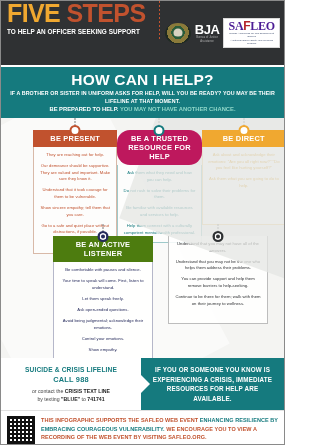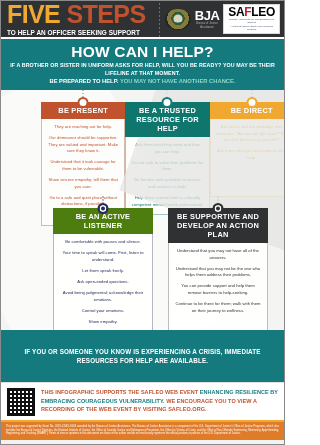--- a/index.html
+++ b/index.html
@@ -13,24 +13,23 @@
     position: relative;
     width: 285px; height: 445px;
     background: #f2f2f0;
     border: 1px solid #8a8a8a;
     overflow: hidden;
   }
 
   
   .header {
     position: relative;
-    height: 36px;
+    height: 64px;
     background: #2f3133;
     display: flex;
-    align-items: center;
     padding: 0 4px 0 6px;
   }
   .header-left { flex: 0 0 auto; width: 150px; }
   .hl-five {
     font-size: 25px; font-weight: bold; letter-spacing: -0.6px;
     line-height: 25px; white-space: nowrap;
   }
   .w-five { color: #f0a830; }
   .w-steps { color: #c1522e; }
   .hl-sub {
@@ -61,21 +60,21 @@
   .logo-bja-sub {
     color: #b9b9b9; font-size: 2.6px; line-height: 4px; letter-spacing: 0.1px;
   }
   .logo-safleo {
     background: #ffffff; padding: 1px 3px 1.5px; text-align: center;
     border: 1px solid #d9d9d9;
   }
   .logo-safleo-main {
     font-size: 12px; font-weight: bold; line-height: 12px; letter-spacing: -0.3px;
   }
-  .sa-dark { color: #000000; }
+  .sa-dark { color: #4c1d95; font-family: Liberation Serif, serif; }
   .sa-red  { color: #b4232a; }
   .logo-safleo-sub {
     font-size: 2.4px; line-height: 3.4px; color: #3a4a6b; letter-spacing: 0.05px;
   }
 
   
   .banner {
     background: #157a7e; border-top: 2px solid #ffffff;
     padding: 4px 6px 5px; text-align: center;
   }
@@ -101,21 +100,21 @@
     width: 200px; height: 300px; background: #ffffff;
     transform: rotate(-28deg); opacity: 0.55;
   }
   .steps-area::after {
     content:""; position: absolute; right: -60px; top: -40px;
     width: 200px; height: 180px; background: #e4e6e3;
     transform: rotate(20deg); opacity: 0.75;
   }
 
   .row { position: absolute; display: flex; }
-  .row1 { top: 12px; left: 16px; width: 277px; justify-content: space-between; padding-left: 24px; }
+  .row1 { top: 12px; left: 8px; width: 277px; justify-content: space-between; padding-left: 24px; }
   .row2 { top: 118px; left: 52px; width: 215px; justify-content: space-between; }
 
   .card { position: relative; width: 88px; }
   .card.wide { width: 100px; }
 
   .connector {
     position: absolute; left: 50%; top: -12px; width: 1px; height: 12px;
     transform: translateX(-50%);
     background: repeating-linear-gradient(to bottom,#7a7a7a 0 1.5px,transparent 1.5px 3px);
   }
@@ -128,21 +127,21 @@
   .dot.amber  { border-color: #f0a830; }
   .dot.navy   { border-color: #262b5c; background:#262b5c; box-shadow: inset 0 0 0 1.5px #ffffff; }
   .dot.dark   { border-color: #2f3133; background:#2f3133; box-shadow: inset 0 0 0 1.5px #ffffff; }
 
   .card-head {
     position: relative; z-index: 2; padding: 4px 3px 4px;
     text-align: center; color: #ffffff;
     font-size: 7.4px; font-weight: bold; letter-spacing: 0.25px; line-height: 9px;
   }
   .h-red   { background: #c1522e; }
-  .h-teal  { background: #0f766e; }
+  .h-teal  { background: #be185d; border-radius: 13px; }
   .h-amber { background: #f0a830; }
   .h-navy  { background: #4d7c0f; }
   .h-dark  { background: #2f3133; }
 
   .card-body {
     padding: 5px 5px 6px; text-align: center;
     font-size: 4.2px; line-height: 6.6px; letter-spacing: 0.02px;
     background: rgba(255,255,255,0.55);
     border: 1px solid transparent; border-top: none;
     min-height: 78px;
@@ -308,33 +307,40 @@
           <p>Ask open-ended questions.</p>
           <p>Avoid being judgmental; acknowledge their emotions.</p>
           <p>Control your emotions.</p>
           <p>Show empathy.</p>
         </div>
       </div>
 
       <div class="card wide">
         <div class="connector"></div>
         <div class="dot dark"></div>
-        <div class="card-head h-dark">BE SUPPORTIVE AND DEVELOP AN ACTION PLAN</div>
         <div class="card-body b-dark">
           <p>Understand that you may not have all of the answers.</p>
           <p>Understand that you may not be the one who helps them address their problems.</p>
           <p>You can provide support and help them remove barriers to help-seeking.</p>
           <p>Continue to be there for them; walk with them on their journey to wellness.</p>
         </div>
       </div>
 
     </div>
   </div>
 
   <div class="crisis-row">
+    <div class="crisis-left">
+      <div class="cl-title">SUICIDE &amp; CRISIS LIFELINE</div>
+      <div class="cl-call">CALL 988</div>
+      <div class="cl-text">
+        <span>or contact the </span><b>CRISIS TEXT LINE</b><br>
+        <span>by texting </span><b>"BLUE"</b><span> to </span><b>741741</b>
+      </div>
+    </div>
     <div class="crisis-right">
       <div class="cr-text">IF YOU OR SOMEONE YOU KNOW IS EXPERIENCING A CRISIS, IMMEDIATE RESOURCES FOR HELP ARE AVAILABLE.</div>
     </div>
   </div>
 
   <div class="footer">
     <div class="qr"></div>
     <div class="footer-text">
       <span>THIS INFOGRAPHIC SUPPORTS THE SAFLEO WEB EVENT </span><span class="teal">ENHANCING RESILIENCE BY EMBRACING COURAGEOUS VULNERABILITY.</span><span> WE ENCOURAGE YOU TO VIEW A RECORDING OF THE WEB EVENT BY VISITING SAFLEO.ORG.</span>
     </div>

